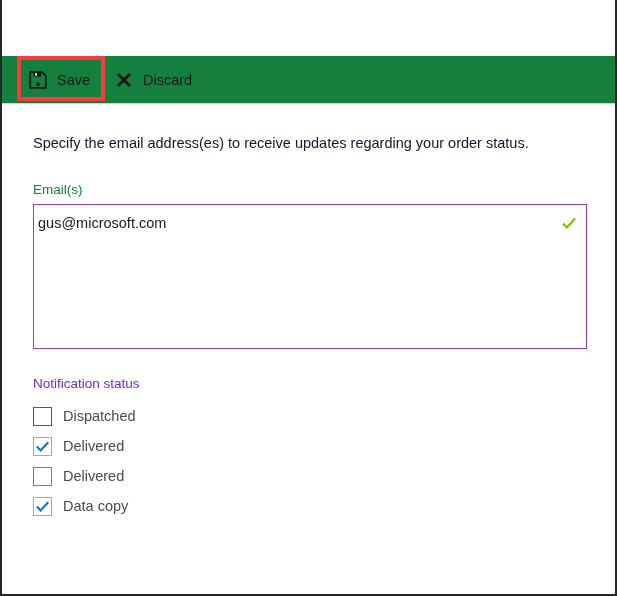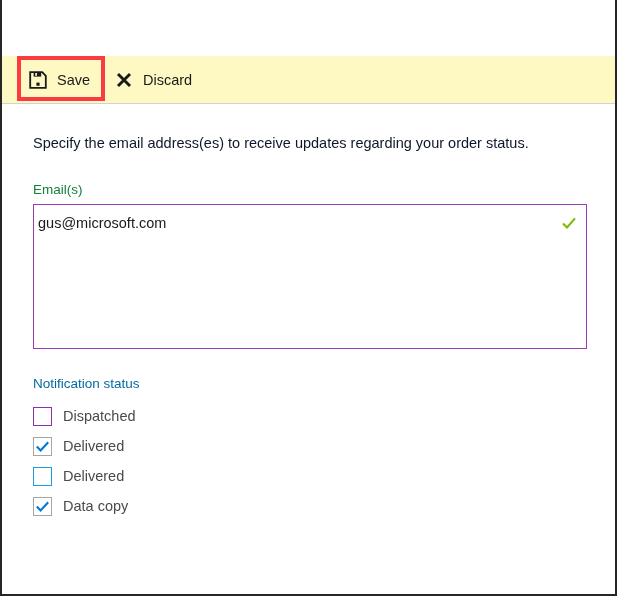--- a/index.html
+++ b/index.html
@@ -56,21 +56,21 @@
   }
   #close-button svg { display: block; }
 
   
   #commandbar {
     position: absolute;
     left: 0;
     top: 56px;
     right: 0;
     height: 47px;
-    background: #fef9c3;
+    background: #15803d;
   }
   .cmd-btn {
     position: absolute;
     top: 0;
     height: 47px;
     display: flex;
     align-items: center;
     cursor: pointer;
     user-select: none;
   }
@@ -162,21 +162,21 @@
     top: 10px;
     width: 16px;
     height: 16px;
   }
 
   #status-label {
     position: absolute;
     left: 31px;
     top: 272px;
     font-size: 13.5px;
-    color: #0369a1;
+    color: #6d28d9;
   }
 
   #checkbox-list {
     position: absolute;
     left: 31px;
     top: 297px;
     right: 10px;
   }
   .cb-row {
     position: relative;

